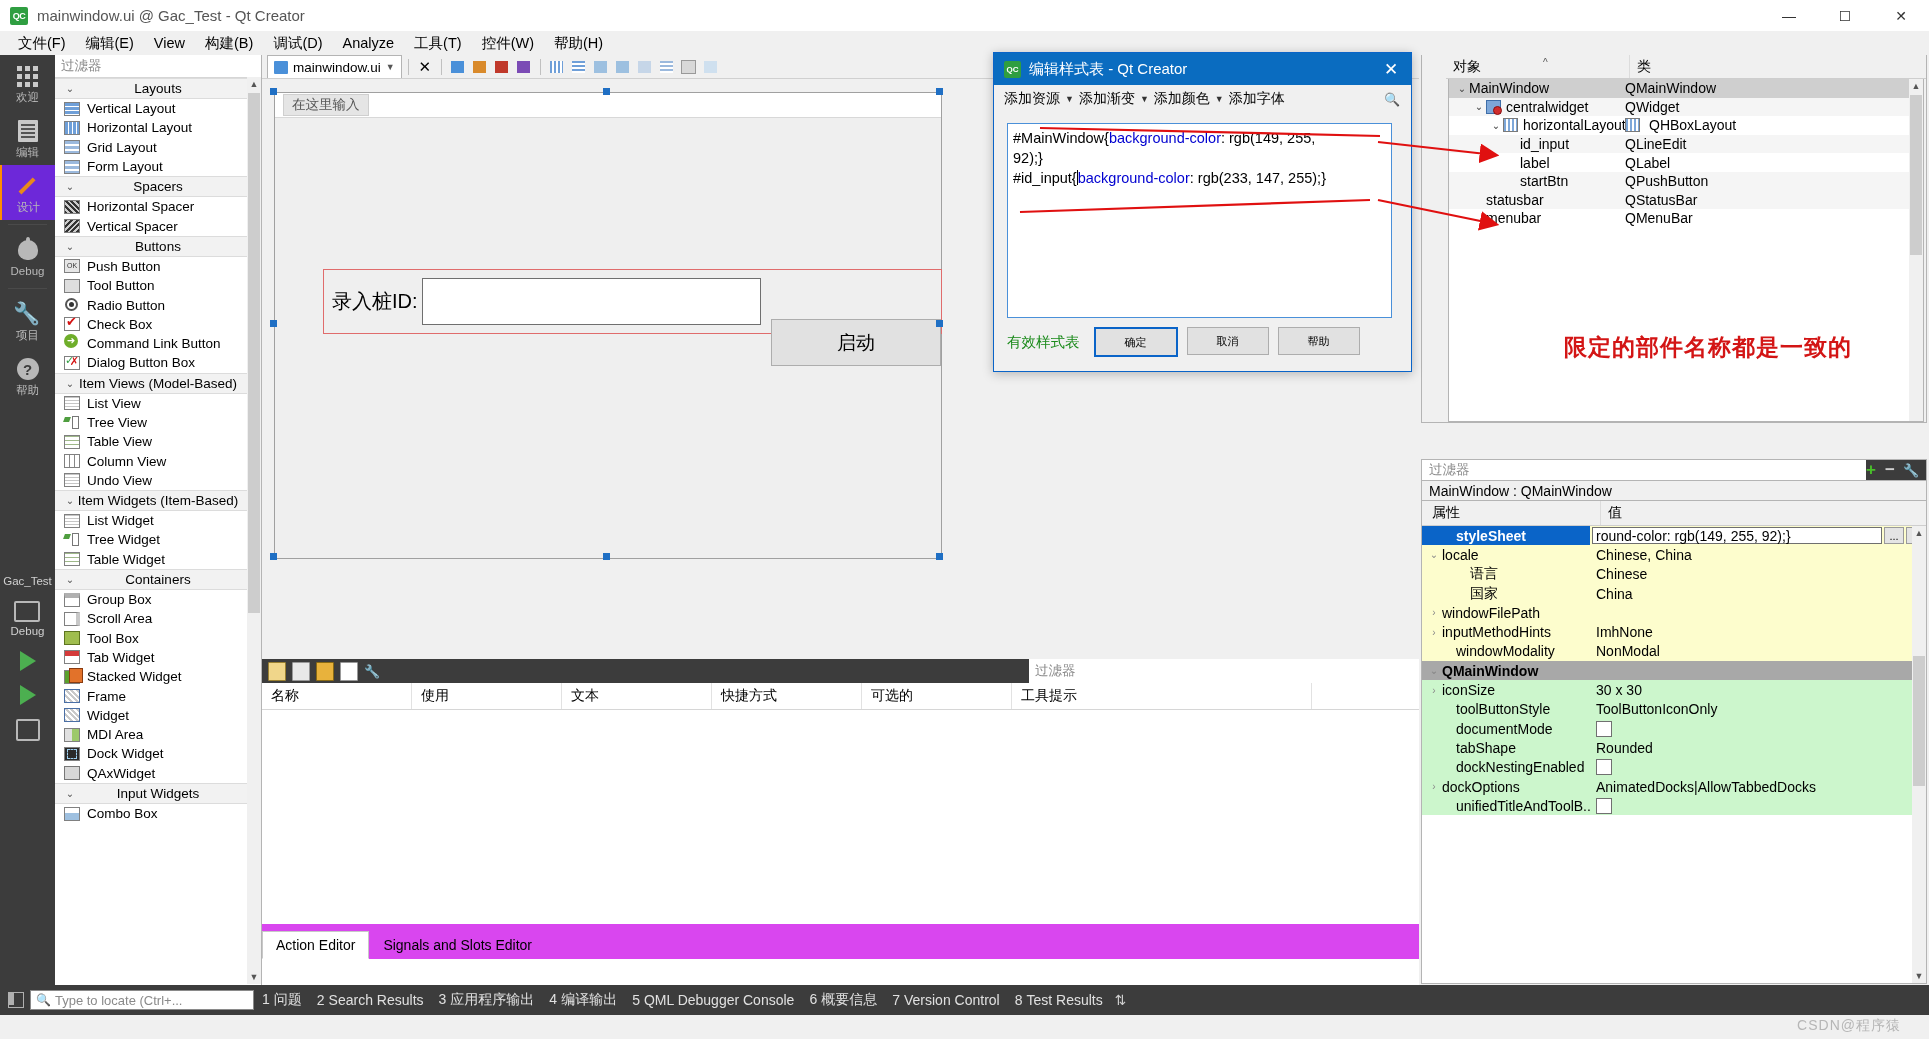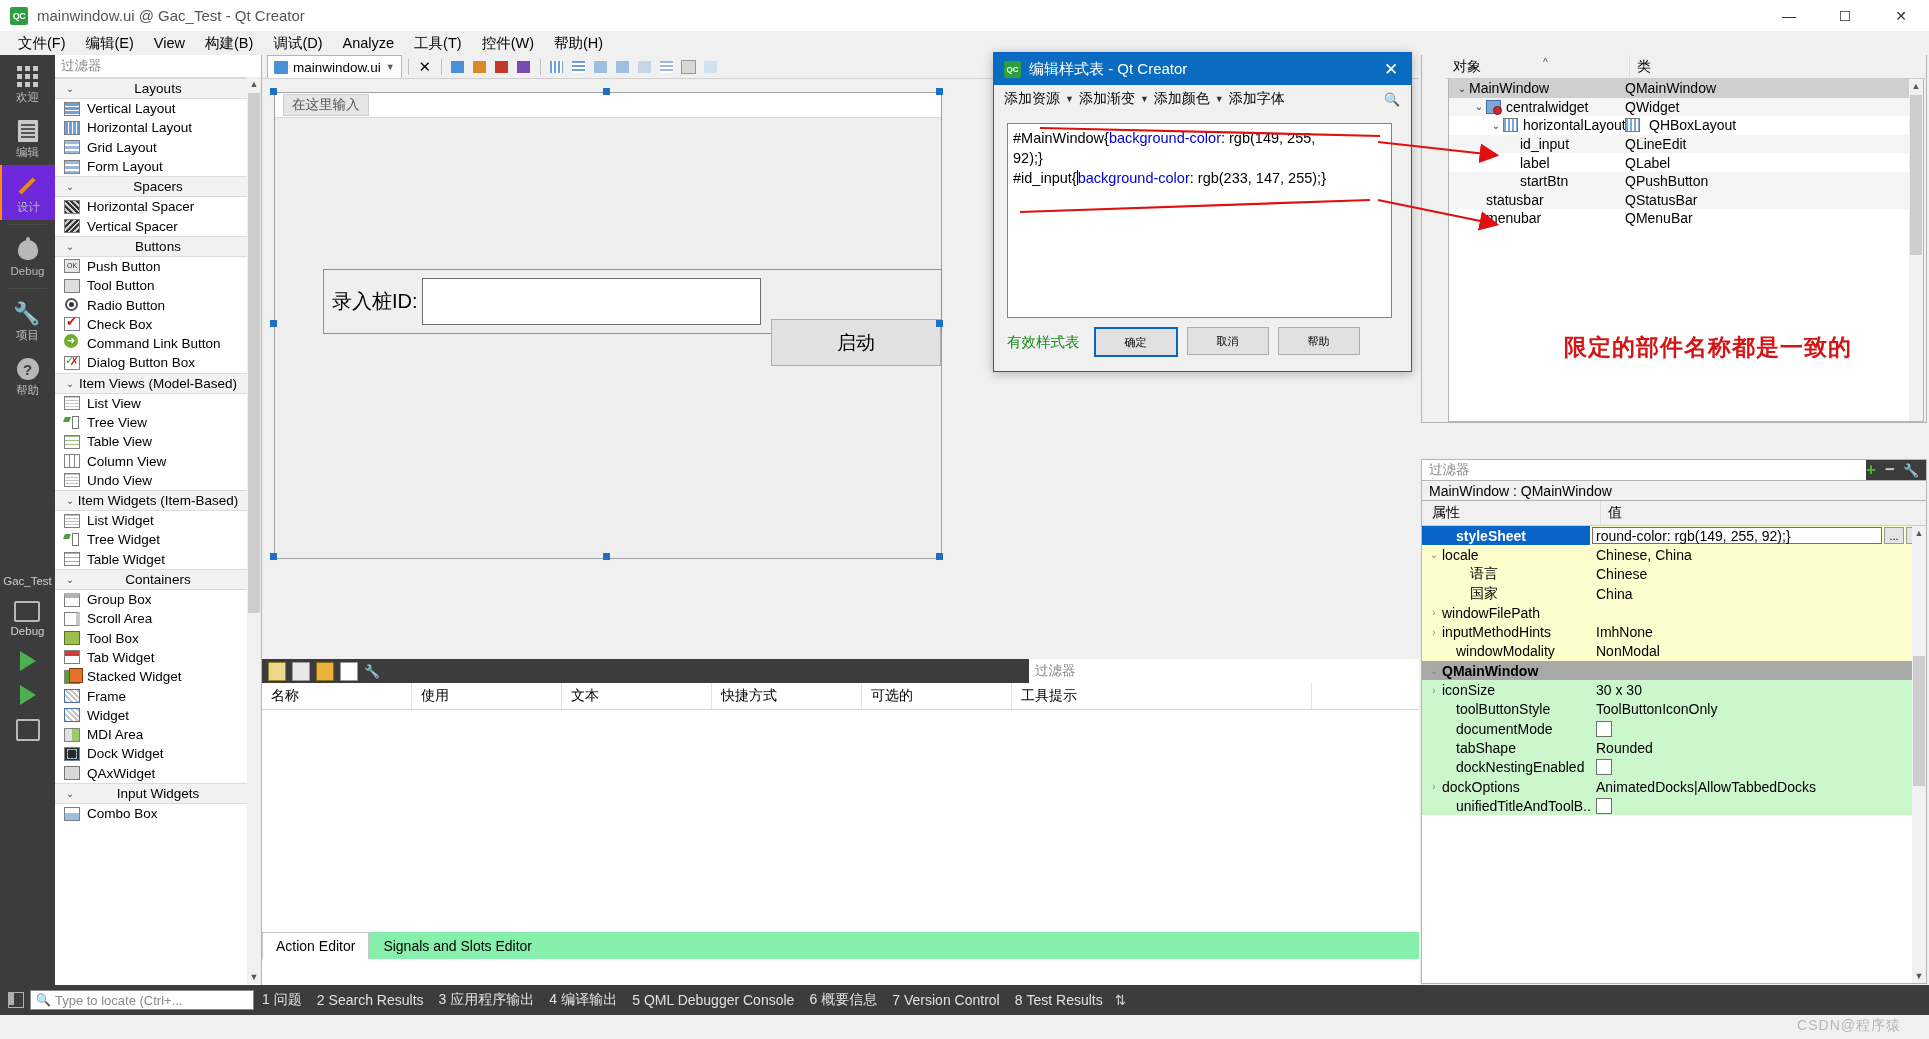--- a/index.html
+++ b/index.html
@@ -142,21 +142,21 @@
 
   
   .actionpanel{position:absolute;left:0;top:604px;width:1157px;height:326px;background:#fff;}
   .ap-toolbar{height:24px;background:#3c3c3c;display:flex;align-items:center;padding-left:6px;gap:6px;}
   .ap-ico{width:16px;height:17px;background:#f0d68a;border:1px solid #9a8030;border-radius:1px;}
   .ap-filter{position:absolute;right:0;top:0;width:390px;height:24px;background:#fff;
              display:flex;align-items:center;padding-left:6px;color:#8a8a8a;font-size:13.5px;box-sizing:border-box;}
   .ap-head{height:26px;background:#fff;border-bottom:1px solid #d6d6d6;display:flex;align-items:center;font-size:14px;}
   .ap-head div{border-right:1px solid #e2e2e2;padding-left:9px;box-sizing:border-box;height:26px;
                display:flex;align-items:center;}
-  .ap-tabs{position:absolute;left:0;bottom:26px;width:1157px;height:27px;background:#86efac;display:flex;align-items:flex-start;}
+  .ap-tabs{position:absolute;left:0;bottom:26px;width:1157px;height:35px;background:#d946ef;display:flex;align-items:flex-end;}
   .ap-tab{height:26px;padding:0 13px;display:flex;align-items:center;font-size:14px;border:1px solid transparent;}
   .ap-tab.active{background:#fff;border-color:#c8c8c8;border-bottom-color:#fff;}
 
   
   .right{position:absolute;left:1419px;top:55px;width:510px;height:930px;background:#f0f0f0;}
   .obj-filter{height:22px;background:#fff;border:1px solid #b4b4b4;box-sizing:border-box;display:flex;
               align-items:center;padding-left:7px;color:#8a8a8a;font-size:13.5px;margin:6px 2px 0 2px;}
   .obj-head{height:23px;background:#f0f0f0;border-bottom:1px solid #cecece;display:flex;font-size:14px;}
   .obj-head .c1{width:176px;padding-left:7px;display:flex;align-items:center;border-right:1px solid #dcdcdc;
                 position:relative;}

